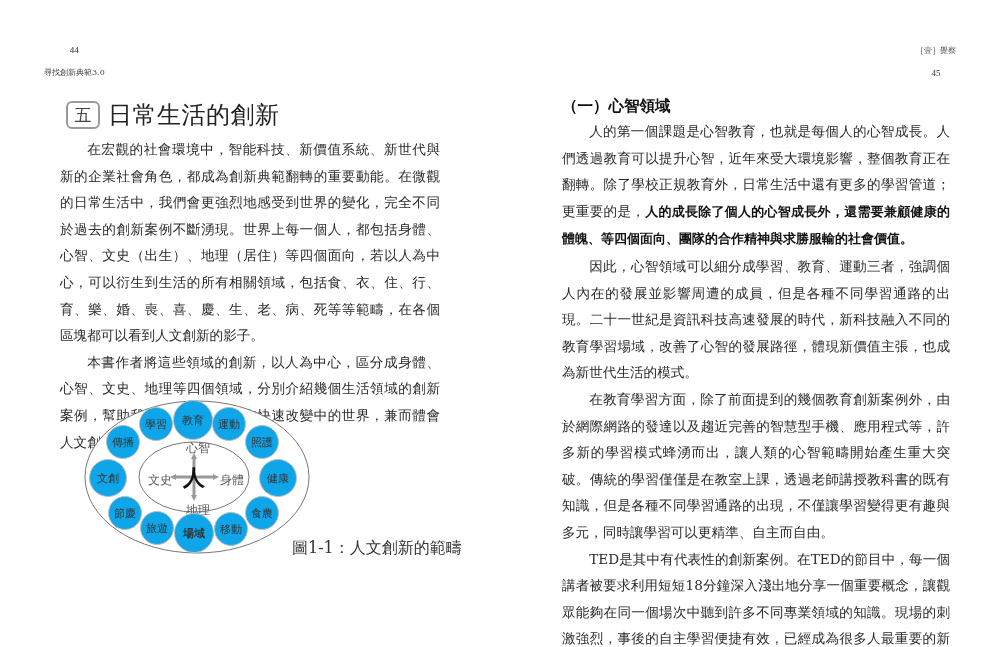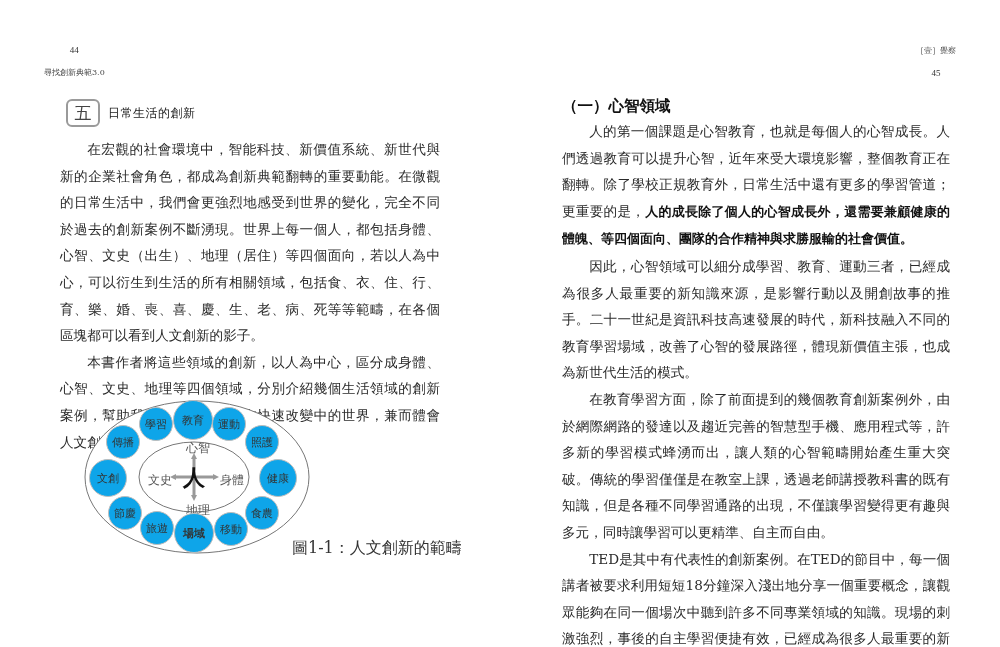--- a/index.html
+++ b/index.html
@@ -10,21 +10,21 @@
     .page-left { left: 0; }
     .page-right { left: 500px; }
 
     .running-head { position: absolute; top: 45px; font-size: 8px; color: #444; display: flex; gap: 12px; align-items: center; flex-direction: column; }
     .page-left .running-head { left: 44px; }
     .page-right .running-head { right: 44px; }
     .running-head .pnum { font-family: "Liberation Serif", serif; font-size: 9px; color: #333; }
 
     .section-head { position: absolute; left: 66px; top: 99px; display: flex; align-items: center; gap: 8px; }
     .section-box { width: 34px; height: 28px; border: 2px solid #9a9a9a; border-radius: 6px; display: flex; align-items: center; justify-content: center; font-size: 17px; color: #444; }
-    .section-title { font-size: 12px; color: #222; letter-spacing: 0.5px; }
+    .section-title { font-size: 24px; color: #222; letter-spacing: 0.5px; }
 
     .body-text { position: absolute; font-size: 13.6px; line-height: 26.6px; color: #2a2a2a; text-align: justify; }
     .body-text p { text-indent: 2em; }
     .page-left .body-text { left: 60px; top: 136px; width: 380px; }
     .page-right .body-text { left: 62px; top: 118px; width: 388px; }
     .bold { font-family: "DejaVu Sans", "Liberation Sans", sans-serif; font-weight: bold; font-size: 13px; color: #111; }
 
     .subhead { position: absolute; left: 62px; top: 96px; font-family: "DejaVu Sans", "Liberation Sans", sans-serif; font-weight: bold; font-size: 15.5px; color: #111; }
 
     .diagram { position: absolute; left: 82px; top: 395px; width: 240px; height: 165px; }
@@ -92,18 +92,18 @@
 <div class="page page-right">
   <div class="running-head">
     <span>［壹］覺察</span>
     <span class="pnum">45</span>
   </div>
 
   <div class="subhead">（一）心智領域</div>
 
   <div class="body-text">
     <p><span>人的第一個課題是心智教育，也就是每個人的心智成長。人們透過教育可以提升心智，近年來受大環境影響，整個教育正在翻轉。除了學校正規教育外，日常生活中還有更多的學習管道；更重要的是，</span><span class="bold">人的成長除了個人的心智成長外，還需要兼顧健康的體魄、等四個面向、團隊的合作精神與求勝服輸的社會價值。</span></p>
-    <p>因此，心智領域可以細分成學習、教育、運動三者，已經成為很多人最重要的新知識來源，是影響行動以及開創故事的推手。二十一世紀是資訊科技高速發展的時代，新科技融入不同的教育學習場域，改善了心智的發展路徑，體現新價值主張，也成為新世代生活的模式。</p>
+    <p>因此，心智領域可以細分成學習、教育、運動三者，強調個人內在的發展並影響周遭的成員，但是各種不同學習通路的出現。二十一世紀是資訊科技高速發展的時代，新科技融入不同的教育學習場域，改善了心智的發展路徑，體現新價值主張，也成為新世代生活的模式。</p>
     <p>在教育學習方面，除了前面提到的幾個教育創新案例外，由於網際網路的發達以及趨近完善的智慧型手機、應用程式等，許多新的學習模式蜂湧而出，讓人類的心智範疇開始產生重大突破。傳統的學習僅僅是在教室上課，透過老師講授教科書的既有知識，但是各種不同學習通路的出現，不僅讓學習變得更有趣與多元，同時讓學習可以更精準、自主而自由。</p>
     <p>TED是其中有代表性的創新案例。在TED的節目中，每一個講者被要求利用短短18分鐘深入淺出地分享一個重要概念，讓觀眾能夠在同一個場次中聽到許多不同專業領域的知識。現場的刺激強烈，事後的自主學習便捷有效，已經成為很多人最重要的新知識來源。</p>
 
   </div>
 </div>
 
 </body></html>

